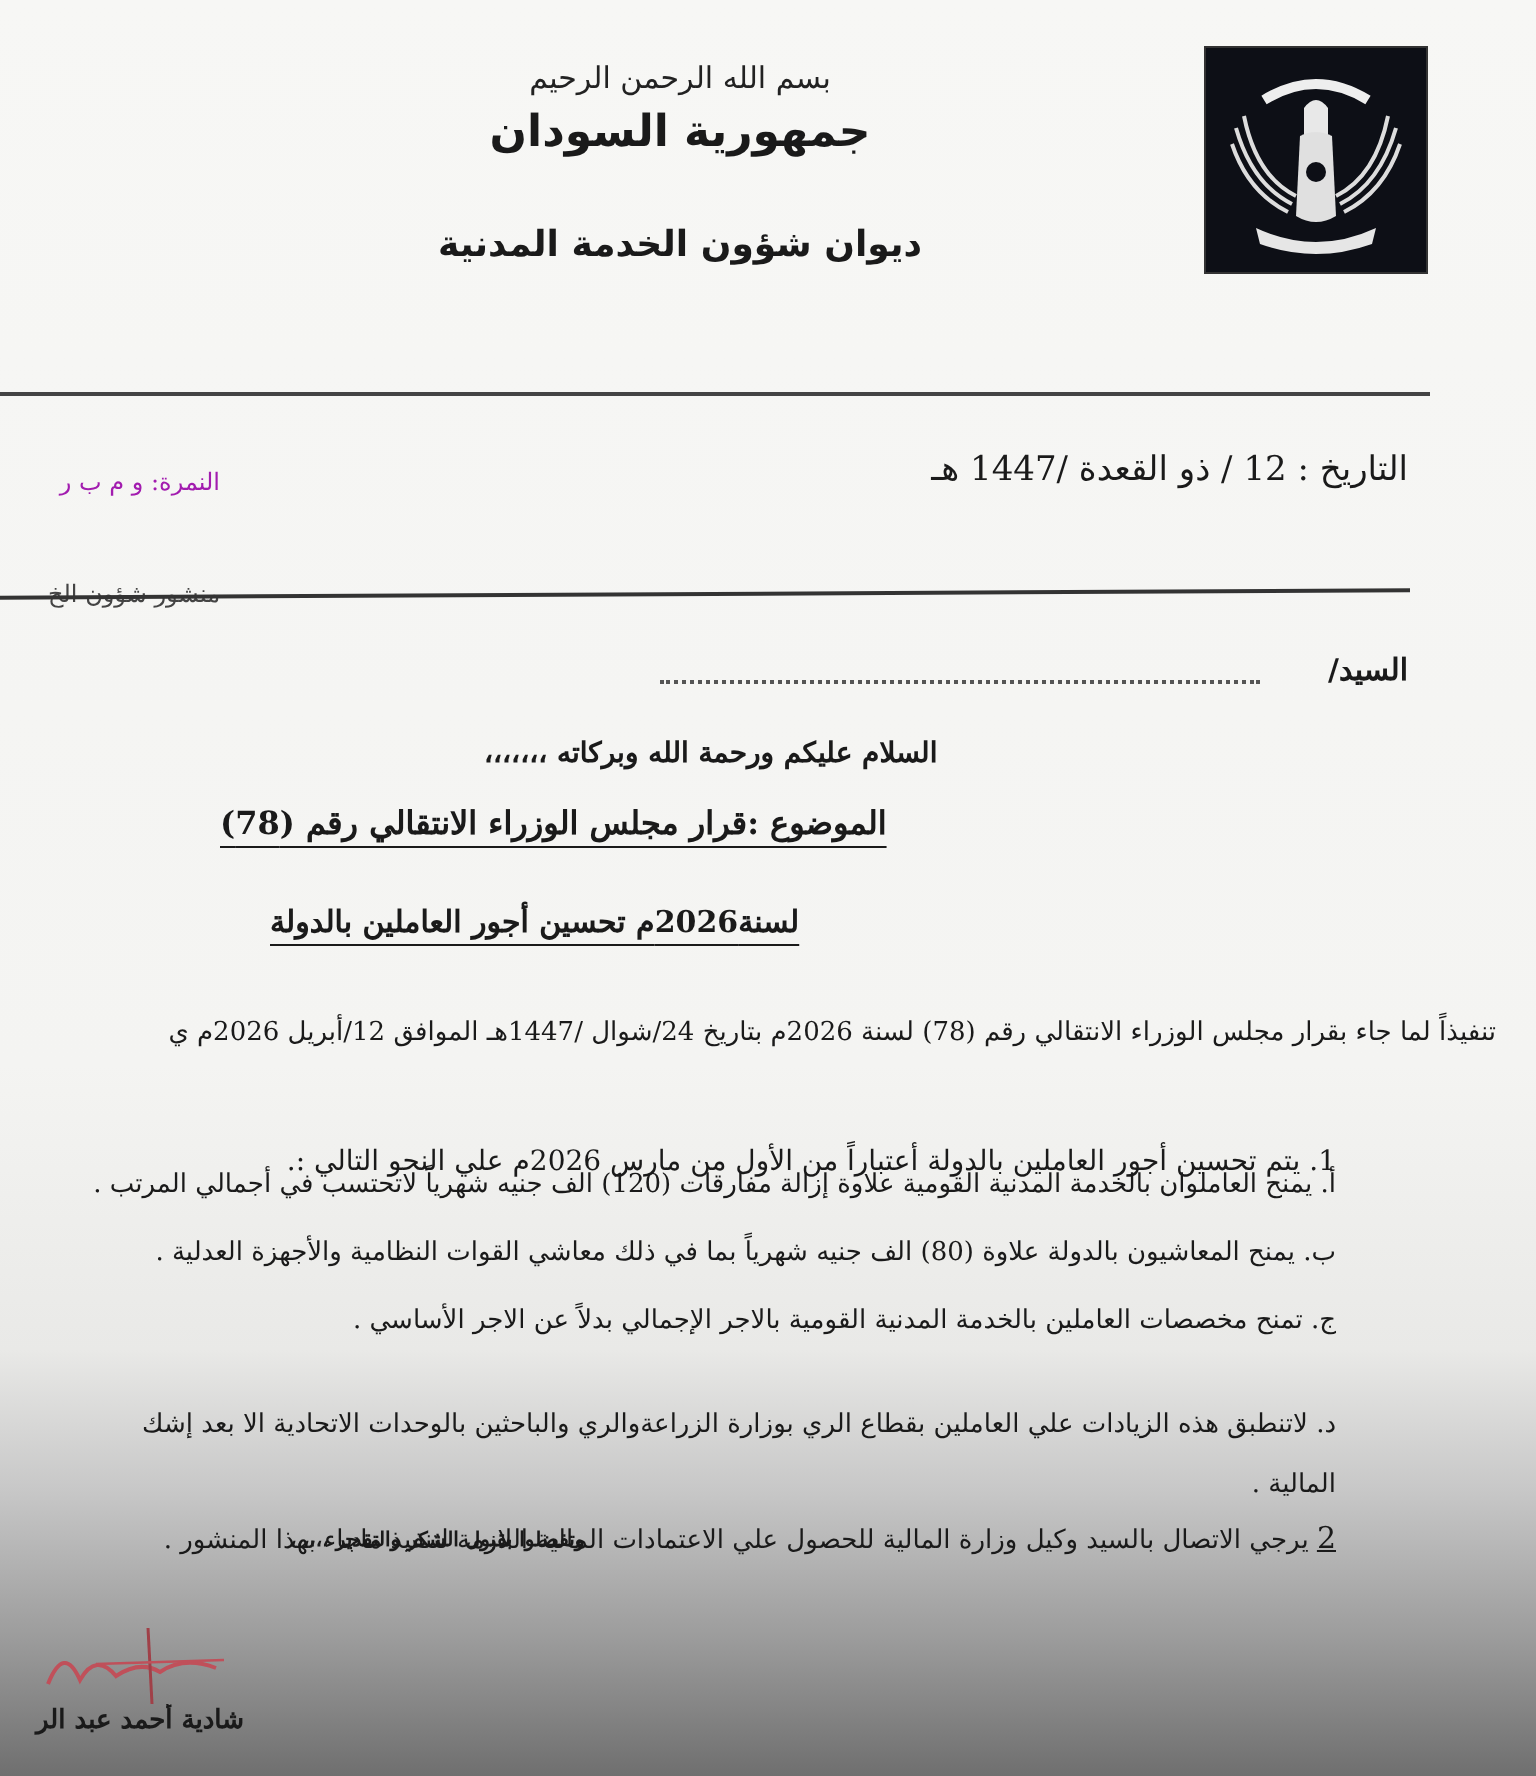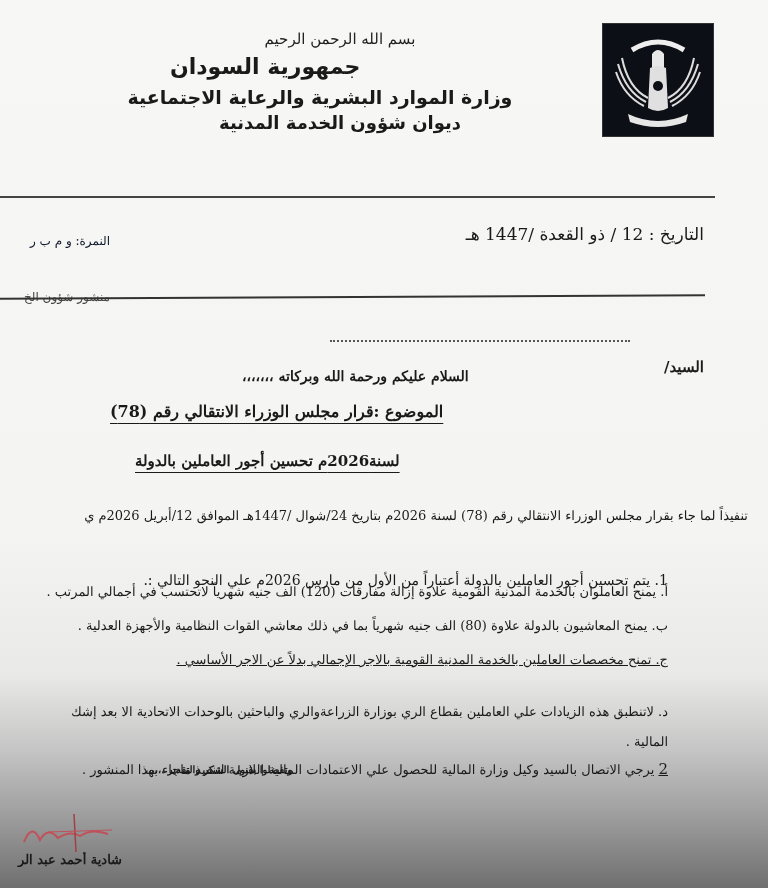--- a/index.html
+++ b/index.html
@@ -8,53 +8,53 @@
       position: relative;
       font-family: "DejaVu Serif", serif;
       color: #1a1a1a;
       background: linear-gradient(180deg, #f7f7f5 0%, #f4f4f2 60%, #e9e9e7 76%, #c7c7c7 84%, #9d9d9d 92%, #6f6f6f 100%);
     }
     .page { position: absolute; inset: 0; direction: rtl; }
     .abs { position: absolute; white-space: nowrap; }
 
     
     .basmala { top: 30px; left: 220px; width: 240px; text-align: center; font-size: 15px; color: #222; }
-    .republic { top: 54px; left: 170px; width: 340px; text-align: left; font-family: "DejaVu Sans", sans-serif; font-weight: bold; font-size: 22px; letter-spacing: 1px; }
+    .republic { top: 54px; left: 170px; width: 340px; text-align: center; font-family: "DejaVu Sans", sans-serif; font-weight: bold; font-size: 22px; letter-spacing: 1px; }
     .ministry { top: 86px; left: 100px; width: 440px; text-align: center; font-family: "DejaVu Sans", sans-serif; font-weight: bold; font-size: 19px; }
     .diwan { top: 112px; left: 170px; width: 340px; text-align: center; font-family: "DejaVu Sans", sans-serif; font-weight: bold; font-size: 18px; }
 
     .emblem {
       position: absolute; top: 23px; left: 602px; width: 112px; height: 114px;
       background: #0d0f16; border: 1px solid #333;
       display: flex; align-items: center; justify-content: center;
     }
     .emblem svg { width: 100px; height: 104px; }
 
     .header-rule { position: absolute; top: 196px; left: 0; width: 715px; height: 2px; background: #444; }
 
     
     .date-hijri { top: 224px; right: 64px; font-size: 17px; }
     .date-greg { top: 270px; right: 64px; font-size: 15px; }
     .date-rule { position: absolute; top: 296px; left: 0; width: 705px; height: 2px; background: #333; transform: rotate(-0.3deg); }
-    .ref-num { top: 234px; left: 0; width: 110px; font-size: 12px; color: #0f172a; text-align: right; }
+    .ref-num { top: 234px; left: 0; width: 110px; font-size: 12px; color: #a21caf; text-align: right; }
     .circular { top: 290px; left: 0; width: 110px; font-size: 12px; color: #444; text-align: right; }
 
-    .mister { top: 326px; right: 64px; font-size: 15px; font-weight: bold; margin-top: 32px; }
+    .mister { top: 326px; right: 64px; font-size: 15px; font-weight: bold; }
     .mister-dots { top: 332px; left: 330px; width: 300px; border-bottom: 2px dotted #555; height: 10px; }
 
     .greeting { top: 368px; left: 230px; font-size: 14px; font-weight: bold; margin-left: 12px; }
     .subject { top: 402px; left: 110px; font-size: 16px; font-weight: bold; text-decoration: underline; text-underline-offset: 6px; }
     .subject2 { top: 452px; left: 135px; font-size: 15px; font-weight: bold; text-decoration: underline; text-underline-offset: 6px; }
 
     .body-line { font-size: 13px; }
     .intro { top: 508px; right: 20px; }
     .item1 { top: 548px; right: 100px; font-size: 14px; margin-top: 24px; }
     .item-a { top: 584px; right: 100px; }
     .item-b { top: 618px; right: 100px; }
-    .item-c { top: 652px; right: 100px; text-decoration: underline; }
+    .item-c { top: 652px; right: 100px; }
     .item-d { top: 704px; right: 100px; margin-left: 40px; }
     .item-d2 { top: 734px; right: 100px; }
     .item2 { top: 760px; right: 100px; }
     .item2 .num { text-decoration: underline; font-size: 15px; }
     .closing { top: 764px; left: 145px; font-size: 10px; font-weight: bold; }
 
     .signature { position: absolute; top: 812px; left: 18px; width: 100px; height: 46px; }
     .signer { top: 852px; left: 0; width: 140px; font-size: 13px; font-weight: bold; text-align: center; overflow: hidden; }
 
     .caption-overlay {
@@ -62,21 +62,20 @@
       color: #fff; font-family: "DejaVu Sans", sans-serif; font-weight: bold; font-size: 30px; line-height: 30px;
     }
   </style>
 </head>
 <body>
 
 <div class="page">
 
   <div class="abs basmala">بسم الله الرحمن الرحيم</div>
   <div class="abs republic">جمهورية السودان</div>
-  <div class="abs ministry">وزارة الموارد البشرية والرعاية الاجتماعية</div>
   <div class="abs diwan">ديوان شؤون الخدمة المدنية</div>
 
   <div class="emblem">
     <svg viewBox="0 0 100 104">
       <path d="M24 22 Q50 6 76 22" stroke="#eee" stroke-width="5" fill="none"></path>
       <g stroke="#ddd" stroke-width="2" fill="none">
         <path d="M14 30 Q20 60 40 70"></path>
           <path d="M10 36 Q18 64 38 74"></path>
           <path d="M8 44 Q16 68 36 78"></path>
         <path d="M86 30 Q80 60 60 70"></path>

